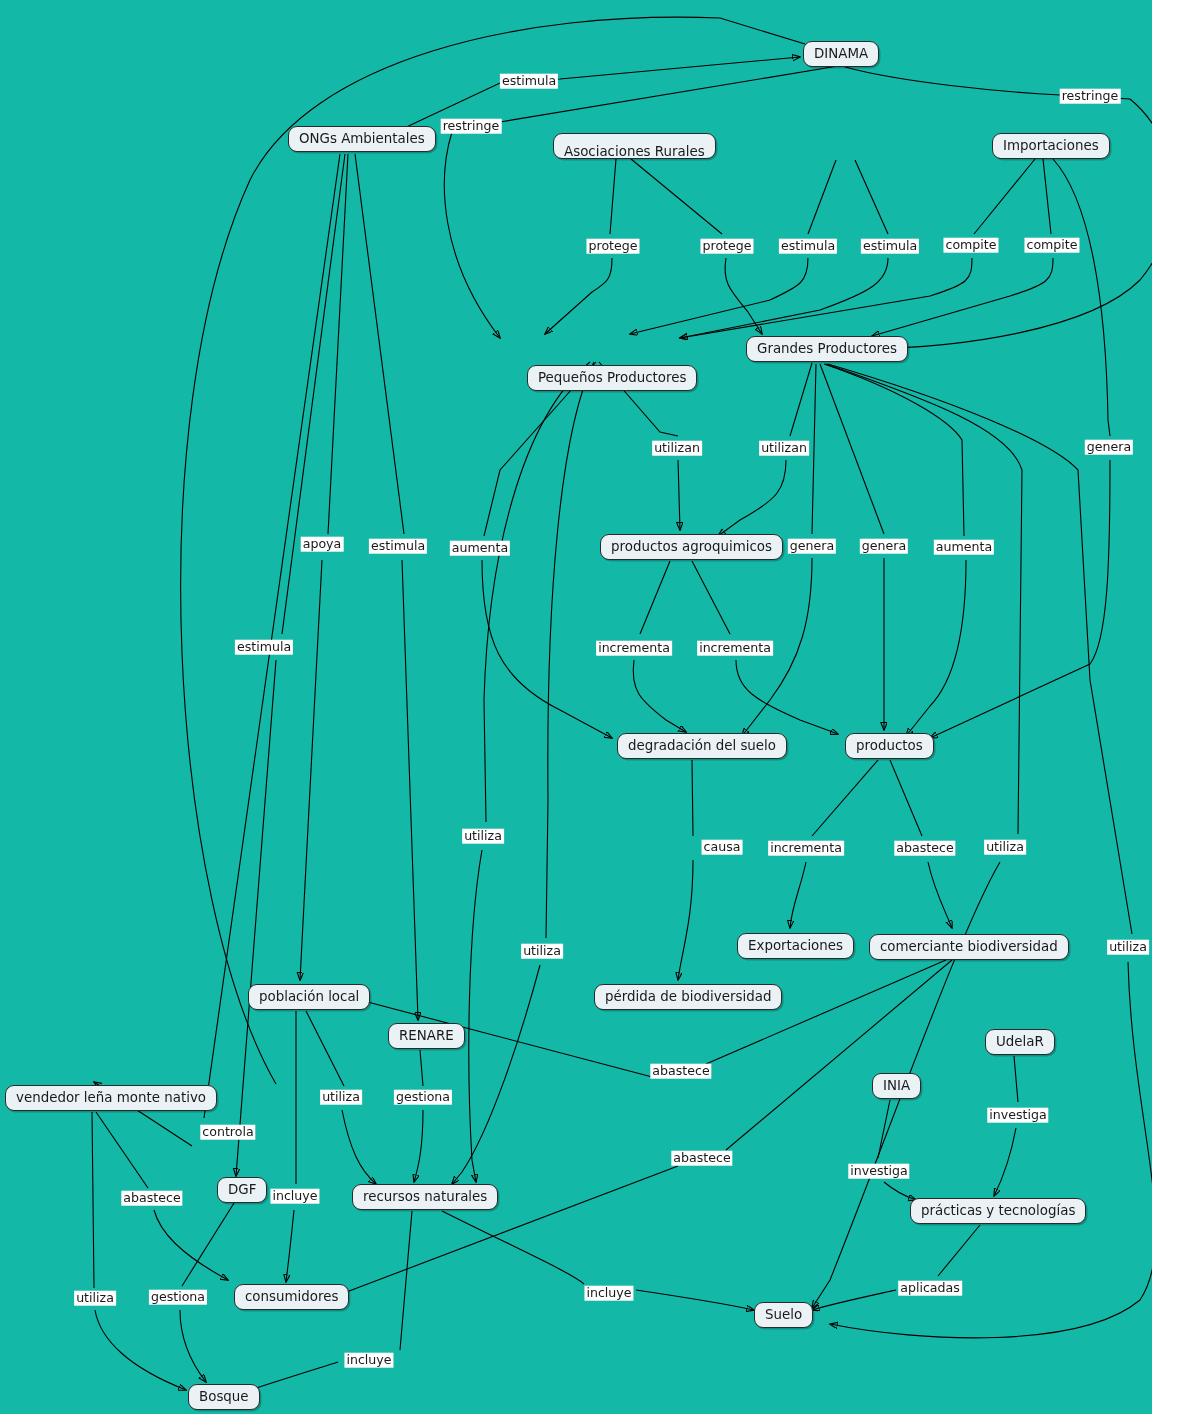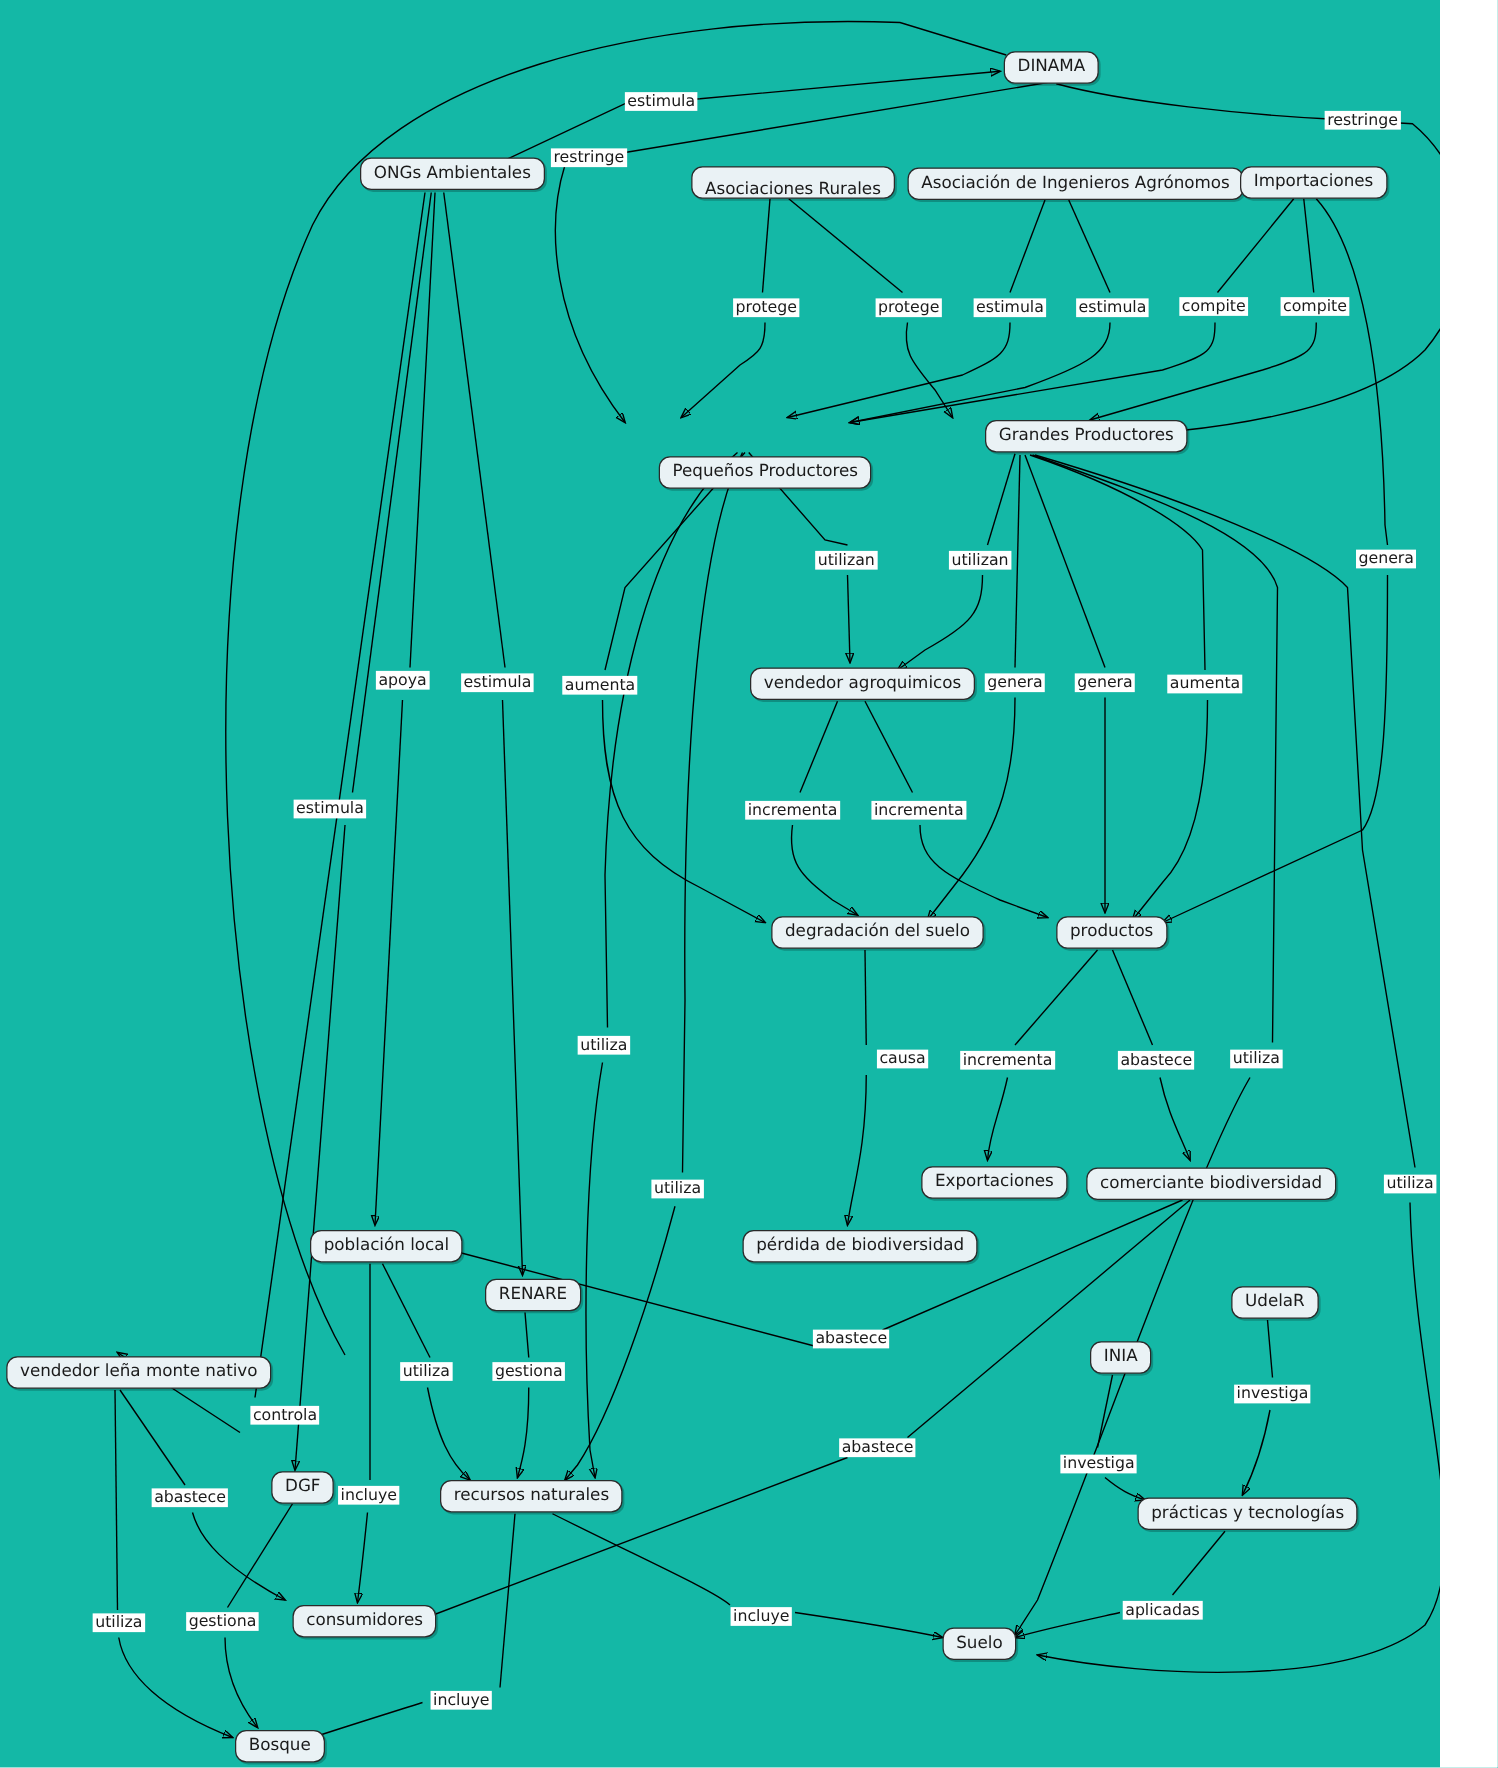--- a/index.html
+++ b/index.html
@@ -198,34 +198,31 @@
 
   <div class="node" style="left:803px; top:41px;">
       <span>DINAMA</span>
     </div>
   <div class="node" style="left:288px; top:126px;">
       <span>ONGs Ambientales</span>
     </div>
   <div class="node" style="left:553px; top:133px;align-items:flex-end;">
       <span>Asociaciones Rurales</span>
     </div>
-  <div class="node" style="left:726px; top:134px;">
-      <span>Asociación de Ingenieros Agrónomos</span>
-    </div>
   <div class="node" style="left:992px; top:133px;">
       <span>Importaciones</span>
     </div>
   <div class="node" style="left:527px; top:335px;margin-top:30px;">
       <span>Pequeños Productores</span>
     </div>
-  <div class="node" style="left:788px; top:336px;text-align:center;">
+  <div class="node" style="left:746px; top:336px;text-align:center;">
       <span>Grandes Productores</span>
     </div>
   <div class="node" style="left:600px; top:534px;">
-      <span>vendedor agroquimicos</span>
+      <span>productos agroquimicos</span>
     </div>
   <div class="node" style="left:617px; top:733px;">
       <span>degradación del suelo</span>
     </div>
   <div class="node" style="left:845px; top:733px;">
       <span>productos</span>
     </div>
   <div class="node" style="left:737px; top:933px;">
       <span>Exportaciones</span>
     </div>

